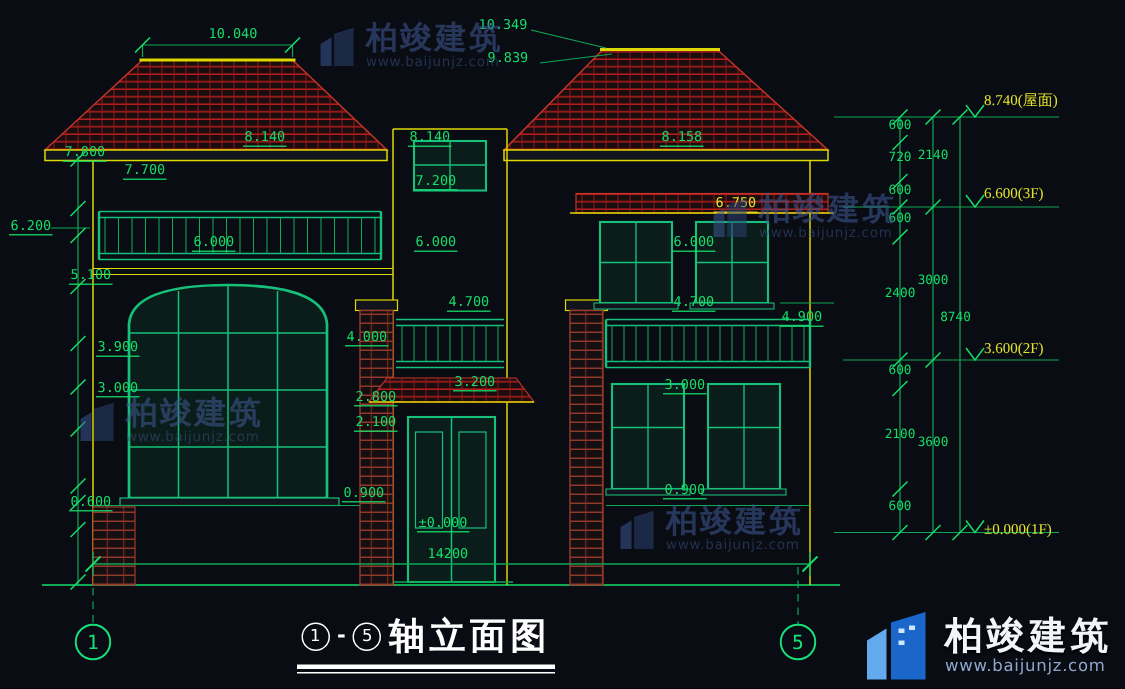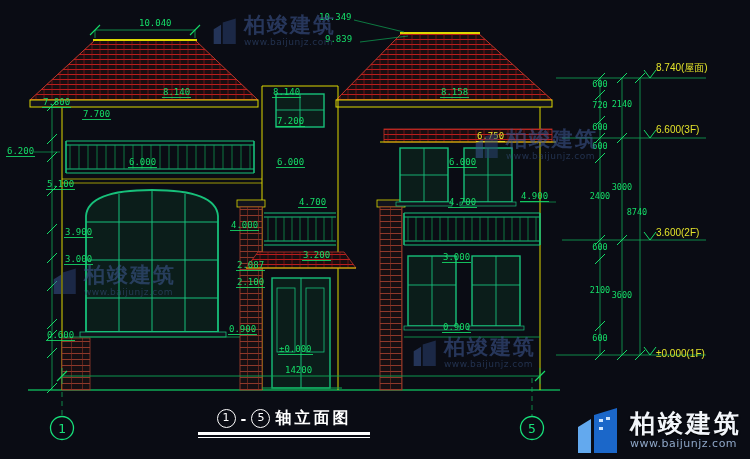--- a/index.html
+++ b/index.html
@@ -6,31 +6,31 @@
   html,body{background:#000}
   .stage{position:relative;width:750px;height:459px;background:#0a0c14;overflow:hidden;
          font-family:"DejaVu Sans",sans-serif}
   svg.draw{position:absolute;left:0;top:0;z-index:1}
   .dl{position:absolute;font-family:"DejaVu Sans Mono",monospace;font-size:9px;line-height:10px;
       color:#15dd68;border-bottom:1px solid rgba(21,221,104,.85);padding:0 1px;white-space:nowrap;z-index:2}
   .dl.nb{border-bottom:none}
   .dl.yw{color:#e3e32a;border-color:rgba(227,227,42,.85)}
   .ch{position:absolute;font-family:"DejaVu Sans Mono",monospace;font-size:8.5px;line-height:9px;
       color:#15dd68;width:30px;text-align:center;white-space:nowrap;z-index:2}
-  .fl{position:absolute;font-family:Liberation Sans, sans-serif;font-size:10px;line-height:11px;
+  .fl{position:absolute;font-family:Liberation Serif, serif;font-size:10px;line-height:11px;
       color:#e3e32a;white-space:nowrap;z-index:2}
   .wm{position:absolute;display:flex;align-items:center;gap:6px;opacity:.55;z-index:3;pointer-events:none}
   .wm-name{font-size:21px;font-weight:bold;color:#3f5a95;letter-spacing:2px;line-height:23px}
   .wm-url{font-size:9px;color:#36507e;letter-spacing:.5px}
   .title-bar{position:absolute;left:198px;top:408px;width:172px;z-index:2;text-align:center}
   .title-row{display:flex;align-items:center;justify-content:center;gap:5px;color:#fff}
   .axis-chip{display:inline-block;width:19px;height:19px;border:1.5px solid #fff;border-radius:50%;
              font-size:11px;line-height:16px;color:#fff;text-align:center;flex:0 0 auto}
   .title-dash{font-size:14px;font-weight:bold;color:#fff}
-  .title-text{font-size:16px;font-weight:bold;letter-spacing:3px;color:#fff;white-space:nowrap}
+  .title-text{font-size:24px;font-weight:bold;letter-spacing:3px;color:#fff;white-space:nowrap}
   .title-underline{height:3px;background:#fff;margin-top:3px}
   .title-underline2{height:1px;background:#fff;margin-top:2px}
   .footer-logo{position:absolute;right:8px;bottom:4px;display:flex;align-items:center;gap:9px;z-index:4}
   .logo-name{font-size:25px;font-weight:bold;color:#f2f5fa;letter-spacing:3px;line-height:27px;
              text-shadow:0 1px 2px #000}
   .logo-url{font-size:11px;color:#8fa7c8;letter-spacing:.5px}
 </style>
 </head>
 <body>
 
@@ -206,29 +206,29 @@
   <span class="dl" style="left:440px;top:87px">8.158</span>
   <span class="dl" style="left:42px;top:97px">7.800</span>
   <span class="dl" style="left:82px;top:109px">7.700</span>
   <span class="dl" style="left:276px;top:116px">7.200</span>
   <span class="dl yw" style="left:476px;top:131px">6.750</span>
   <span class="dl" style="left:6px;top:146px">6.200</span>
   <span class="dl" style="left:128px;top:157px">6.000</span>
   <span class="dl" style="left:276px;top:157px">6.000</span>
   <span class="dl" style="left:448px;top:157px">6.000</span>
   <span class="dl" style="left:46px;top:179px">5.100</span>
-  <span class="dl" style="left:520px;top:191px">4.900</span>
+  <span class="dl" style="left:520px;top:207px">4.900</span>
   <span class="dl" style="left:298px;top:197px">4.700</span>
   <span class="dl" style="left:448px;top:197px">4.700</span>
   <span class="dl" style="left:230px;top:220px">4.000</span>
   <span class="dl" style="left:64px;top:227px">3.900</span>
   <span class="dl" style="left:302px;top:250px">3.200</span>
   <span class="dl" style="left:64px;top:254px">3.000</span>
   <span class="dl" style="left:442px;top:252px">3.000</span>
-  <span class="dl" style="left:236px;top:260px">2.087</span>
+  <span class="dl" style="left:236px;top:260px">2.800</span>
   <span class="dl" style="left:236px;top:277px">2.100</span>
   <span class="dl" style="left:228px;top:324px">0.900</span>
   <span class="dl" style="left:442px;top:322px">0.900</span>
   <span class="dl" style="left:46px;top:330px">0.600</span>
   <span class="dl" style="left:278px;top:344px">±0.000</span>
   <span class="dl nb" style="left:284px;top:365px">14200</span>
 
   <span class="ch" style="left:585px;top:80px">600</span>
   <span class="ch" style="left:585px;top:101px">720</span>
   <span class="ch" style="left:585px;top:123px">600</span>

